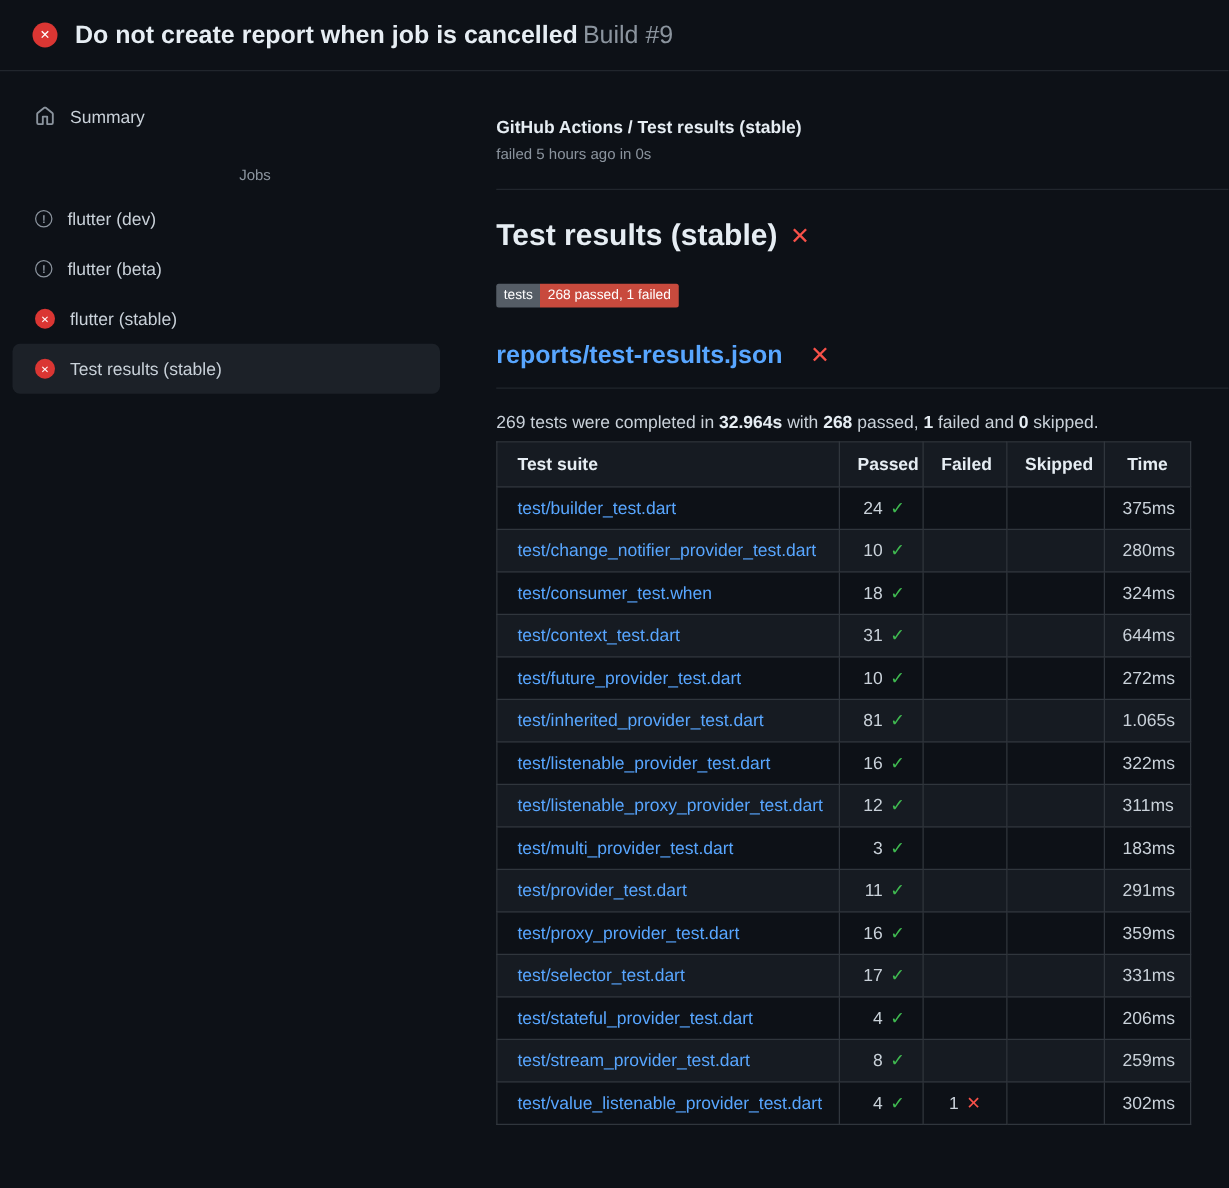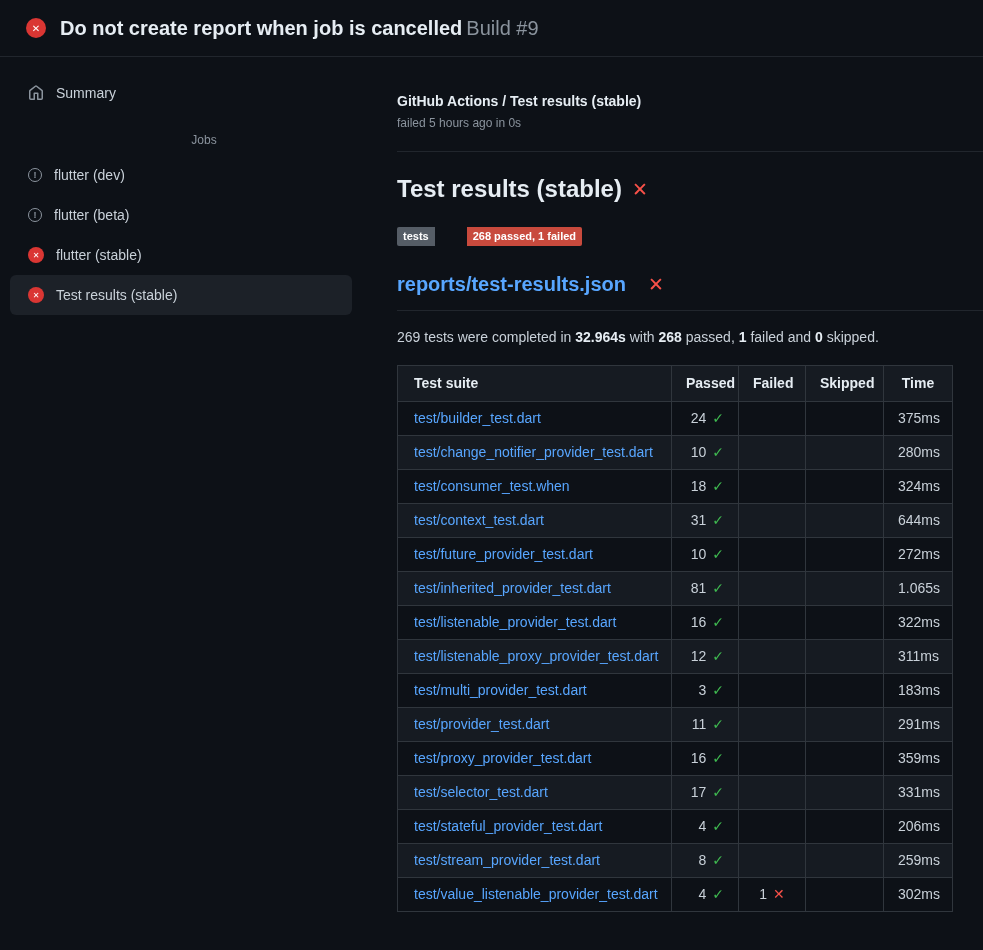--- a/index.html
+++ b/index.html
@@ -36,30 +36,30 @@
   .job-item.selected{background:var(--c-selected_bg);}
   .jobs-label{color:var(--c-text_muted);font-size:12px;margin:22px 0 8px 28px;text-align:center;}
   .home-icon{flex-shrink:0;}
   
   .main{flex:1;min-width:0;padding:36px 0 0 17px;}
   .breadcrumb{font-weight:700;color:var(--c-text_bright);font-size:14px;}
   .status-line{color:var(--c-text_muted);font-size:12px;margin-top:7px;}
   hr.divider{border:0;border-top:1px solid var(--c-divider);margin:21px 0 0 0;}
   .section-title{margin:23px 0 0 0;font-size:24px;font-weight:700;color:var(--c-text_bright);display:flex;align-items:center;gap:10px;}
   .h-x{color:var(--c-red);font-weight:900;font-size:19px;line-height:1;}
-  .badge{display:inline-flex;margin-top:24px;font-size:11px;line-height:1;font-weight:700;}
+  .badge{display:inline-flex;margin-top:24px;font-size:11px;line-height:1;font-weight:400;}
   .badge-key{background:var(--c-badge_gray);color:#fff;padding:4px 6px;border-radius:2px 0 0 2px;}
-  .badge-val{background:var(--c-badge_red);color:#fff;padding:4px 6px;border-radius:0 2px 2px 0;margin-left:32px;}
+  .badge-val{background:var(--c-badge_red);color:#fff;padding:4px 6px;border-radius:0 2px 2px 0;}
   .report-title{margin:27px 0 0 0;font-size:20px;font-weight:700;display:flex;align-items:center;gap:22px;
     padding-bottom:14px;border-bottom:1px solid var(--c-divider);}
   .report-title a{color:var(--c-link);text-decoration:none;}
   .summary-line{margin:18px 0 0 0;color:var(--c-text);}
   .summary-line b{color:var(--c-text_bright);}
   
-  table.results{border-collapse:collapse;margin-top:20px;width:555px;font-size:14px;table-layout:fixed;}
+  table.results{border-collapse:collapse;margin-top:8px;width:555px;font-size:14px;table-layout:fixed;}
   .results th,.results td{border:1px solid var(--c-border);padding:7px 14px;line-height:19px;}
   .results th{background:var(--c-panel);color:var(--c-text_bright);font-weight:700;text-align:center;padding:8px 14px;}
   .results th.c-suite,.results td.c-suite{text-align:left;padding-left:16px;}
   .results tbody tr:nth-child(even) td{background:var(--c-panel);}
   .results td.c-passed{text-align:right;padding-right:14px;}
   .results td.c-failed{text-align:center;}
   .results td.c-time{text-align:right;padding-right:14px;}
   .suite-link{color:var(--c-link);text-decoration:none;cursor:pointer;}
   .check{color:var(--c-green);font-weight:700;margin-left:6px;}
   .xmark{color:var(--c-red);font-weight:700;margin-left:6px;}

